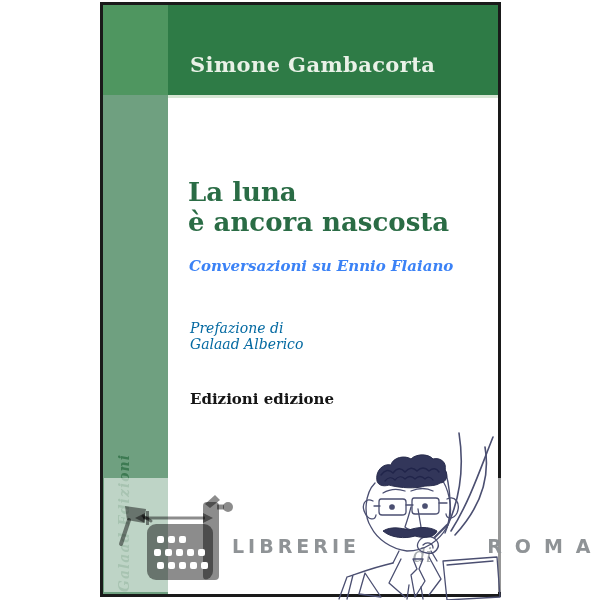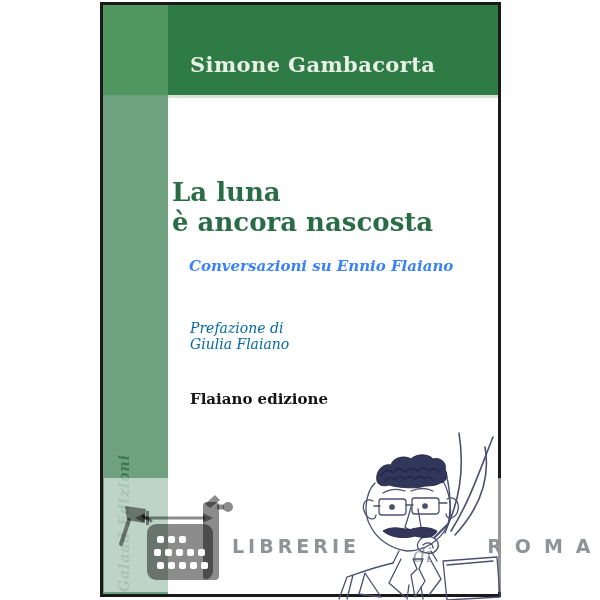--- a/index.html
+++ b/index.html
@@ -10,21 +10,21 @@
   
   .cover-frame { position:absolute; left:100px; top:2px; width:401px; height:595px;
                  background:#ffffff; border:3px solid #1a1a1a; }
   .band        { position:absolute; left:103px; top:5px;  width:395px; height:90px; background:#2e7b46; }
   .band-hairline{ position:absolute; left:103px; top:95px; width:395px; height:3px; background:#d7e6d4; }
   .spine       { position:absolute; left:103px; top:5px;  width:65px;  height:589px; background:#6fa080; }
   .spine-top   { position:absolute; left:103px; top:5px;  width:65px;  height:90px; background:#4f9660; }
 
   .author   { position:absolute; left:190px; top:52px; font-size:21px; font-weight:bold;
               color:#e9f1e7; letter-spacing:.4px; }
-  .title    { position:absolute; left:172px; top:177px; color:#2a6c45; font-weight:bold;
+  .title    { position:absolute; left:188px; top:177px; color:#2a6c45; font-weight:bold;
               font-size:26px; line-height:30px; }
   .subtitle { position:absolute; left:189px; top:257px; color:#3b82f6; font-weight:bold;
               font-style:italic; font-size:15px; }
   .preface  { position:absolute; left:190px; top:320px; color:#0369a1; font-weight:normal;
               font-style:italic; font-size:14px; line-height:16px; }
   .edition  { position:absolute; left:190px; top:390px; color:#151515; font-weight:bold;
               font-size:15px; }
   .publisher-spine { position:absolute; left:116px; top:452px; height:140px;
               writing-mode:vertical-rl; transform:rotate(180deg);
               font-size:14px; font-weight:bold; font-style:italic;
@@ -54,23 +54,23 @@
   <div class="spine-top"></div>
 
   <div class="author">Simone Gambacorta</div>
   <div class="title">
     <div>La luna</div>
     <div>è ancora nascosta</div>
   </div>
   <div class="subtitle">Conversazioni su Ennio Flaiano</div>
   <div class="preface">
     <div>Prefazione di</div>
-    <div>Giulia Flaiano</div>
+    <div>Galaad Alberico</div>
   </div>
-  <div class="edition">Flaiano edizione</div>
+  <div class="edition">Edizioni edizione</div>
   <div class="publisher-spine">Galaad Edizioni</div>
 
   <div class="wm-band"></div>
 
   <svg class="wm-typewriter" viewBox="0 0 125 95" xmlns="http://www.w3.org/2000/svg">
     <g fill="rgba(0,0,0,0.45)" stroke="none">
 
       <polygon points="12,12 33,15 31,29 14,26"></polygon>
       <path d="M16,26 L8,50" stroke="rgba(0,0,0,0.45)" stroke-width="4" fill="none" stroke-linecap="round"></path>
       <path d="M30,22 L38,27" stroke="rgba(0,0,0,0.45)" stroke-width="3" fill="none" stroke-linecap="round"></path>

